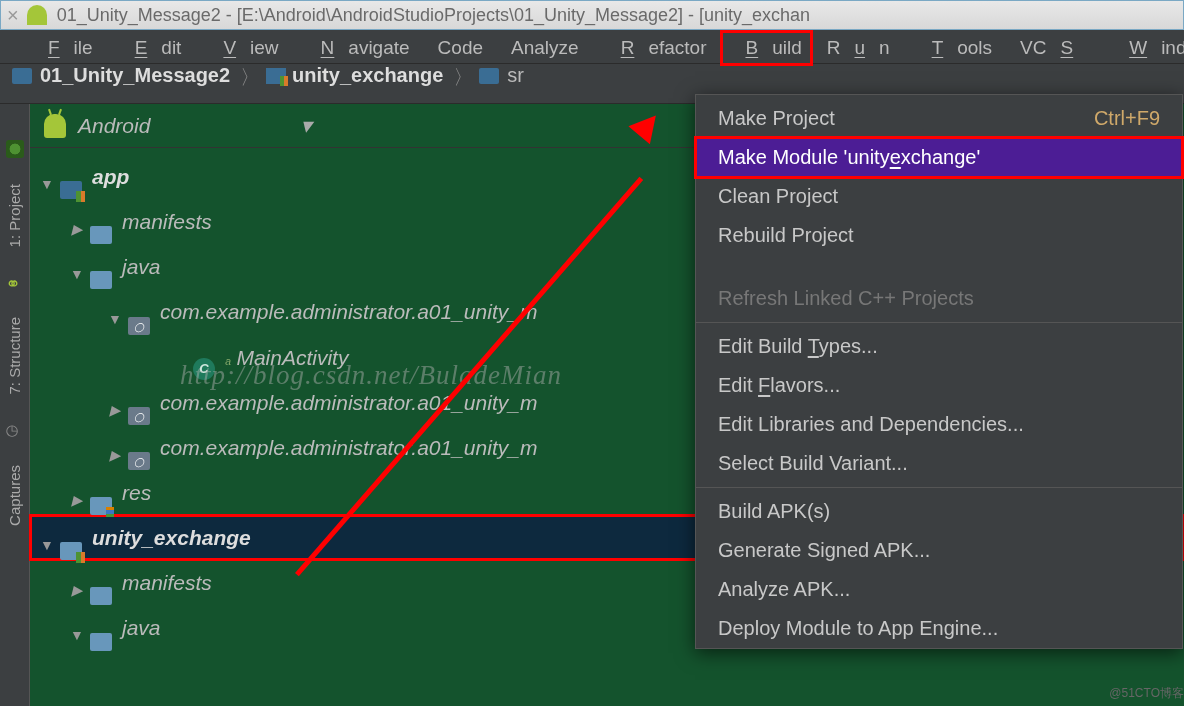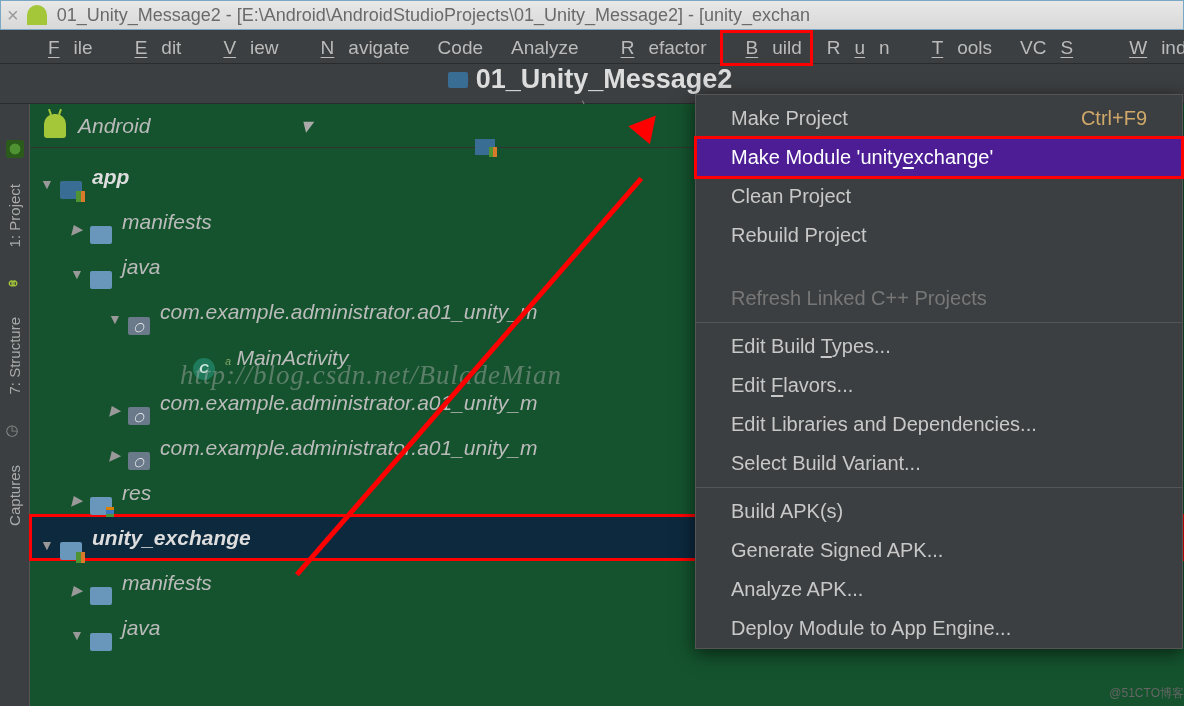--- a/index.html
+++ b/index.html
@@ -7,21 +7,21 @@
   
   .titlebar { height: 30px; background: linear-gradient(#e8e8e8,#d8d8d8); border: 1px solid #7aa8c4; display: flex; align-items: center; padding: 0 6px; color: #6a6a6a; font-size: 18px; }
   .titlebar .ico { width: 20px; height: 20px; background: #a4c639; border-radius: 50% 50% 0 0; margin-right: 10px; position: relative; }
   .titlebar .x { font-size: 20px; margin-right: 8px; color: #999; }
   
   .menubar { height: 34px; background: #3c3f41; display: flex; align-items: center; padding: 2px 10px 0 20px; font-size: 19px; color: #bbb; border-bottom: 1px solid #2b2b2b; }
   .menubar span { padding: 4px 14px; cursor: pointer; }
   .menubar .u { text-decoration: underline; text-underline-offset: 3px; }
   .menubar .build-hl { border: 3px solid #ff0000; padding: 4px 8px; background: #3c3f41; }
   
-  .breadcrumb { height: 40px; background: #3c3f41; display: flex; align-items: center; padding: 0 12px; font-size: 27px; border-bottom: 1px solid #2b2b2b; flex-direction: column; }
+  .breadcrumb { height: 40px; background: #3c3f41; display: flex; align-items: flex-start; padding: 0 12px; font-size: 20px; border-bottom: 1px solid #2b2b2b; }
   .bc-item { display: flex; align-items: center; margin-right: 4px; }
   .bc-fold { width: 20px; height: 16px; background: #3a6d94; margin-right: 8px; border-radius: 2px; }
   .bc-mod { width: 20px; height: 16px; background: #3a6d94; margin-right: 6px; position: relative; }
   .bc-mod::after { content:""; position:absolute; right:-2px; bottom:-2px; width:8px; height:10px; background:linear-gradient(90deg,#4e9232 50%,#d97a2a 50%); }
   .bc-sep { color: #888; margin: 0 6px; }
   
   .main { display: flex; height: calc(100% - 104px); }
   
   .leftbar { width: 30px; background: #3c3f41; border-right: 1px solid #555; display: flex; flex-direction: column; align-items: center; padding-top: 30px; color: #aaa; font-size: 15px; }
   .leftbar .v { writing-mode: vertical-rl; transform: rotate(180deg); margin: 20px 0; cursor: pointer; white-space: nowrap; }
@@ -54,21 +54,21 @@
   .pkg { width:22px; height:18px; background:#6a7a8a; border-radius:2px; margin-right:10px; position:relative; }
   .pkg::after { content:"◯"; position:absolute; font-size:9px; color:#fff; left:6px; top:1px; }
   .cls { width:22px; height:22px; background:#1f7a5c; border-radius:50%; margin-right:10px; display:flex; align-items:center; justify-content:center; color:#cfe8df; font-size:13px; font-weight:bold; }
   .cls::before { content:"C"; }
   .cls-a { color:#87a96b; margin-right:6px; font-size:15px; }
   .res::after { content:""; position:absolute; right:-2px; bottom:-2px; width:8px; height:10px; background:linear-gradient(#d98000 33%,#3a76c4 33% 66%,#4e9232 66%); }
   .bold { font-weight:bold; color:#ddd; }
   
   
   .menu { position: absolute; left: 695px; top: 94px; width: 488px; background: #3c3f41; border: 1px solid #555; box-shadow: 0 4px 18px rgba(0,0,0,0.6); font-size: 20px; z-index: 10; }
-  .menu .mi { padding: 8px 35px; display:flex; justify-content:space-between; cursor:pointer; color:#c8c8c8; }
+  .menu .mi { padding: 8px 22px; display:flex; justify-content:space-between; cursor:pointer; color:#c8c8c8; }
   .menu .mi.first { padding-top: 12px; }
   .menu .mi.sel { background:#4c1d95; color:#fff; outline: 3px solid #ff0000; outline-offset:-1px; }
   .menu .mi.dis { color:#777;margin-top:24px; }
   .menu .sep { height:1px; background:#555; margin: 4px 0; }
   .menu .sc { color: #d0a96a; }
   .u2 { text-decoration: underline; text-underline-offset: 3px; }
   
   
   .red-line { position:absolute; background:#ff0000; transform-origin: top left; z-index:5; }
   .arrowhead { position:absolute; width:0; height:0; border:14px solid transparent; border-bottom:26px solid #ff0000; z-index:6; }

